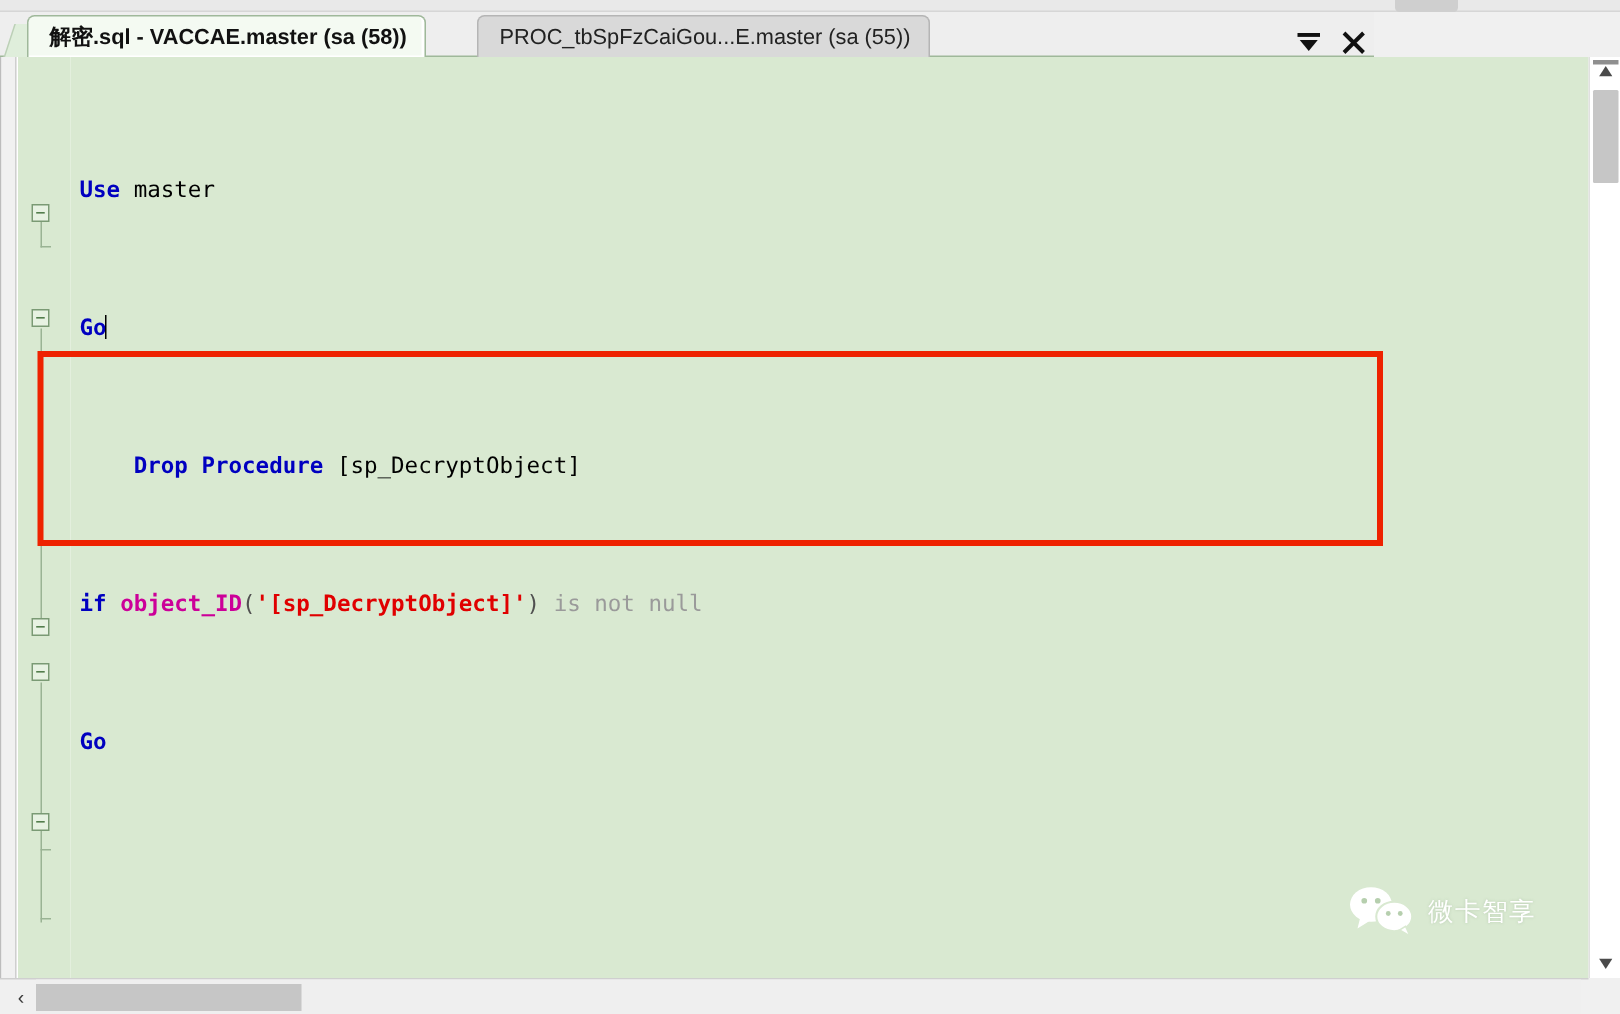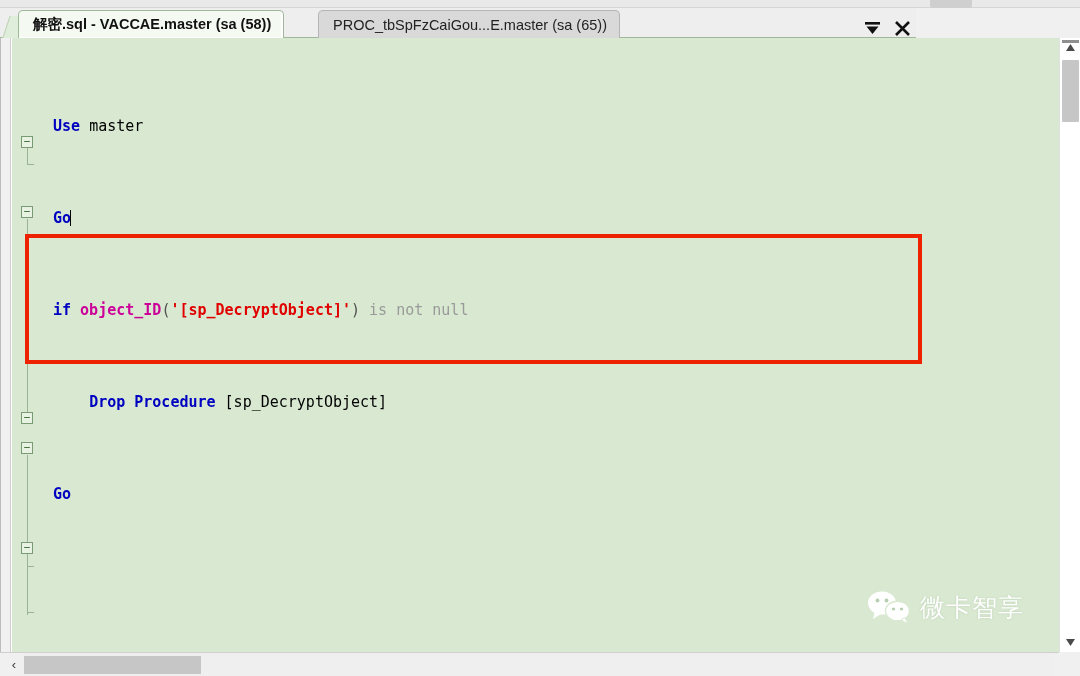--- a/index.html
+++ b/index.html
@@ -231,21 +231,21 @@
 
   
   .watermark {
     position: absolute;
     right: 36px; bottom: 28px;
     display: flex; align-items: center; gap: 9px;
     z-index: 9;
   }
   .wm-text {
     font-family: "DejaVu Sans", sans-serif;
-    font-size: 25px;
+    font-size: 17px;
     color: #ffffff;
     font-weight: normal;
     letter-spacing: 1px;
     text-shadow: 0 0 2px rgba(120,150,115,0.35);
   }
 
   
   .hscroll {
     position: absolute;
     left: 0; bottom: 0;
@@ -289,21 +289,21 @@
   </div>
 
   <div class="tabbar">
     <div class="tab-skew-l"></div>
 
     <div class="tab active">
       <span>解密.sql - VACCAE.master (sa (58))</span>
     </div>
 
     <div class="tab inactive">
-      <span>PROC_tbSpFzCaiGou...E.master (sa (65))</span>
+      <span>PROC_tbSpFzCaiGou...E.master (sa (55))</span>
     </div>
 
     <div class="tab-ctrls">
       <div class="ctrl">
         <svg width="17" height="15" viewBox="0 0 17 15">
           <rect x="1" y="1" width="15" height="2.6" fill="#111"></rect>
           <polygon points="2.5,5.6 14.5,5.6 8.5,13" fill="#111"></polygon>
         </svg>
       </div>
       <div class="ctrl">
@@ -333,23 +333,23 @@
       <div class="tick" style="top:574px;"></div>
     </div>
 
     <div class="code-area">
       <div class="lines">
 
         <div class="line"><span class="k">Use</span> <span class="id">master</span></div>
 
         <div class="line"><span class="k">Go</span><span class="caret"></span></div>
 
+        <div class="line">    <span class="k">Drop Procedure</span> <span class="id">[sp_DecryptObject]</span></div>
+
         <div class="line"><span class="k">if</span> <span class="fn">object_ID</span><span class="op">(</span><span class="str">'[sp_DecryptObject]'</span><span class="op">)</span> <span class="kg">is not null</span></div>
-
-        <div class="line">    <span class="k">Drop Procedure</span> <span class="id">[sp_DecryptObject]</span></div>
 
         <div class="line"><span class="k">Go</span></div>
 
 
         
 
         
 
         
 

